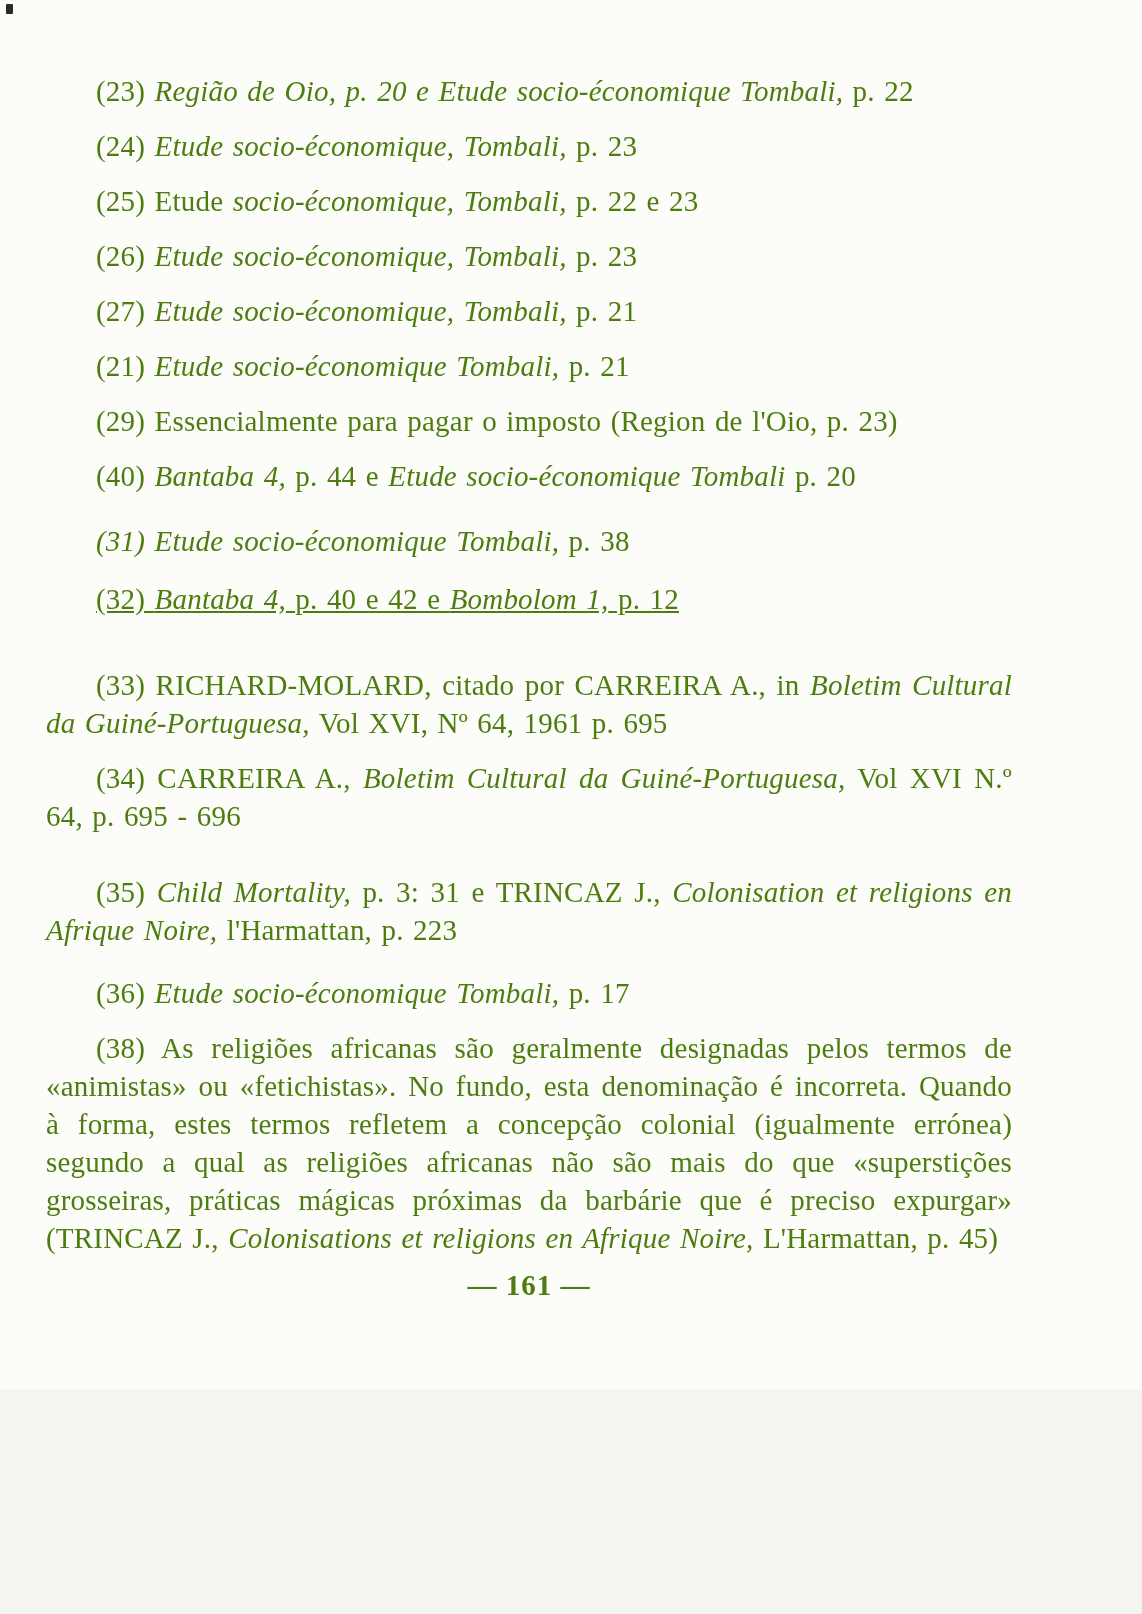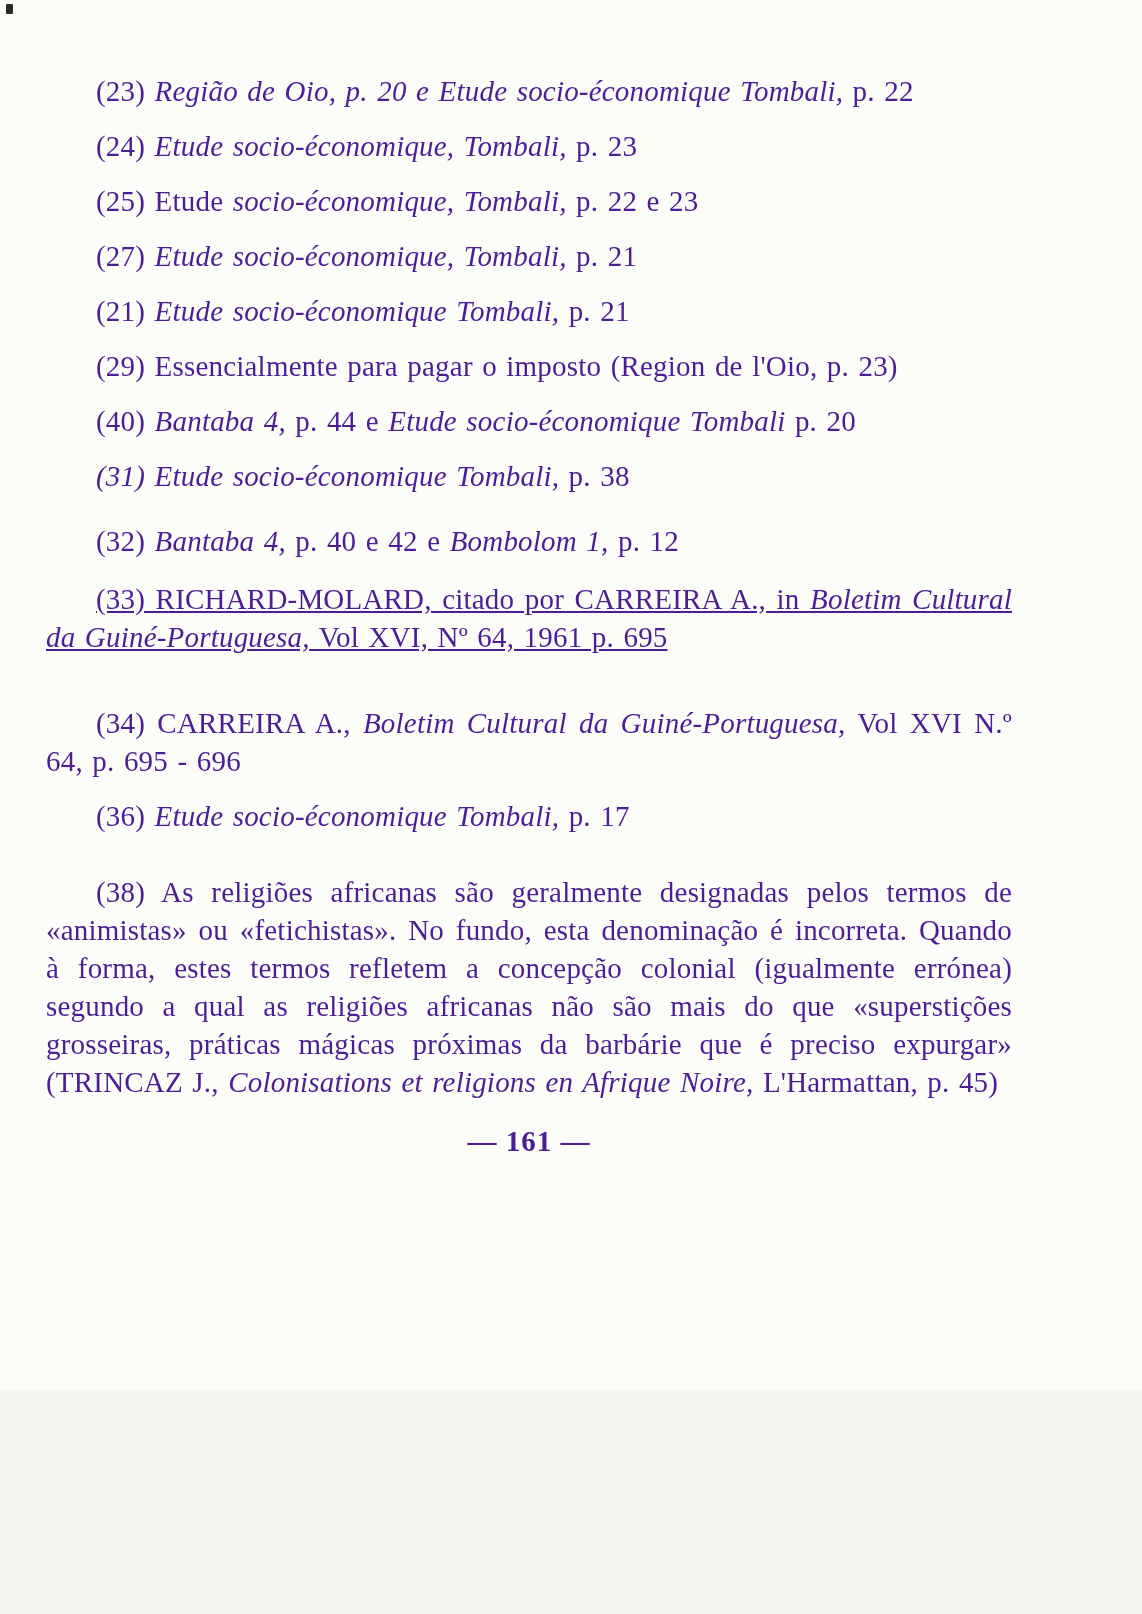--- a/index.html
+++ b/index.html
@@ -7,21 +7,21 @@
   body {
     background: #f4f4f1;
     font-family: "Liberation Serif", serif;
   }
   .page {
     position: relative;
     width: 1142px;
     height: 1390px;
     margin: 0 auto;
     background: #fcfcf9;
-    color: #4c1d95;
+    color: #4d7c0f;
     overflow: hidden;
   }
   .text-block {
     position: absolute;
     top: 72px;
     left: 46px;
     right: 130px;
   }
   .note {
     margin: 17px 0 0 0;
@@ -35,21 +35,21 @@
   .note:first-child { margin-top: 0; }
   
   .note:nth-child(9)  { margin-top: 27px; }  
   .note:nth-child(10) { margin-top: 20px; text-decoration: underline; }  
   .note:nth-child(11) { margin-top: 48px; }  
   .note:nth-child(12) { }  
   .note:nth-child(13) { margin-top: 38px; }  
   .note:nth-child(14) { margin-top: 25px; }  
   .note i { font-style: italic; }
   .page-number {
-    margin-top: 24px;
+    margin-top: 12px;
     text-align: center;
     font-size: 29px;
     font-weight: bold;
     letter-spacing: 1px;
   }
   .speck {
     position: absolute;
     top: 4px;
     left: 6px;
     width: 7px;
@@ -61,26 +61,28 @@
 </head>
 <body>
 
 <div class="page">
   <div class="speck"></div>
   <div class="text-block">
     <div>
         <p class="note"><span>(23) </span><i>Região de Oio, p. 20 e Etude socio-économique Tombali,</i><span> p. 22</span></p>
         <p class="note"><span>(24) </span><i>Etude socio-économique, Tombali,</i><span> p. 23</span></p>
         <p class="note"><span>(25) Etude </span><i>socio-économique, Tombali,</i><span> p. 22 e 23</span></p>
+        <p class="note"><span>(26) </span><i>Etude socio-économique, Tombali,</i><span> p. 23</span></p>
         <p class="note"><span>(27) </span><i>Etude socio-économique, Tombali,</i><span> p. 21</span></p>
         <p class="note"><span>(21) </span><i>Etude socio-économique Tombali,</i><span> p. 21</span></p>
         <p class="note"><span>(29) Essencialmente para pagar o imposto (Region de l'Oio, p. 23)</span></p>
         <p class="note"><span>(40) </span><i>Bantaba 4,</i><span> p. 44 e </span><i>Etude socio-économique Tombali</i><span> p. 20</span></p>
         <p class="note"><i>(31) Etude socio-économique Tombali,</i><span> p. 38</span></p>
         <p class="note"><span>(32) </span><i>Bantaba 4,</i><span> p. 40 e 42 e </span><i>Bombolom 1,</i><span> p. 12</span></p>
         <p class="note"><span>(33) RICHARD-MOLARD, citado por CARREIRA A., in </span><i>Boletim Cultural da Guiné-Portuguesa,</i><span> Vol XVI, Nº 64, 1961 p. 695</span></p>
         <p class="note"><span>(34) CARREIRA A., </span><i>Boletim Cultural da Guiné-Portuguesa,</i><span> Vol XVI N.º 64, p. 695 - 696</span></p>
+        <p class="note"><span>(35) </span><i>Child Mortality,</i><span> p. 3: 31 e TRINCAZ J., </span><i>Colonisation et religions en Afrique Noire,</i><span> l'Harmattan, p. 223</span></p>
         <p class="note"><span>(36) </span><i>Etude socio-économique Tombali,</i><span> p. 17</span></p>
         <p class="note"><span>(38) As religiões africanas são geralmente designadas pelos termos de «animistas» ou «fetichistas». No fundo, esta denominação é incorreta. Quando à forma, estes termos refletem a concepção colonial (igualmente errónea) segundo a qual as religiões africanas não são mais do que «superstições grosseiras, práticas mágicas próximas da barbárie que é preciso expurgar» (TRINCAZ J., </span><i>Colonisations et religions en Afrique Noire,</i><span> L'Harmattan, p. 45)</span></p>
       </div>
     <div class="page-number">— 161 —</div>
   </div>
 </div>
 
 </body></html>

